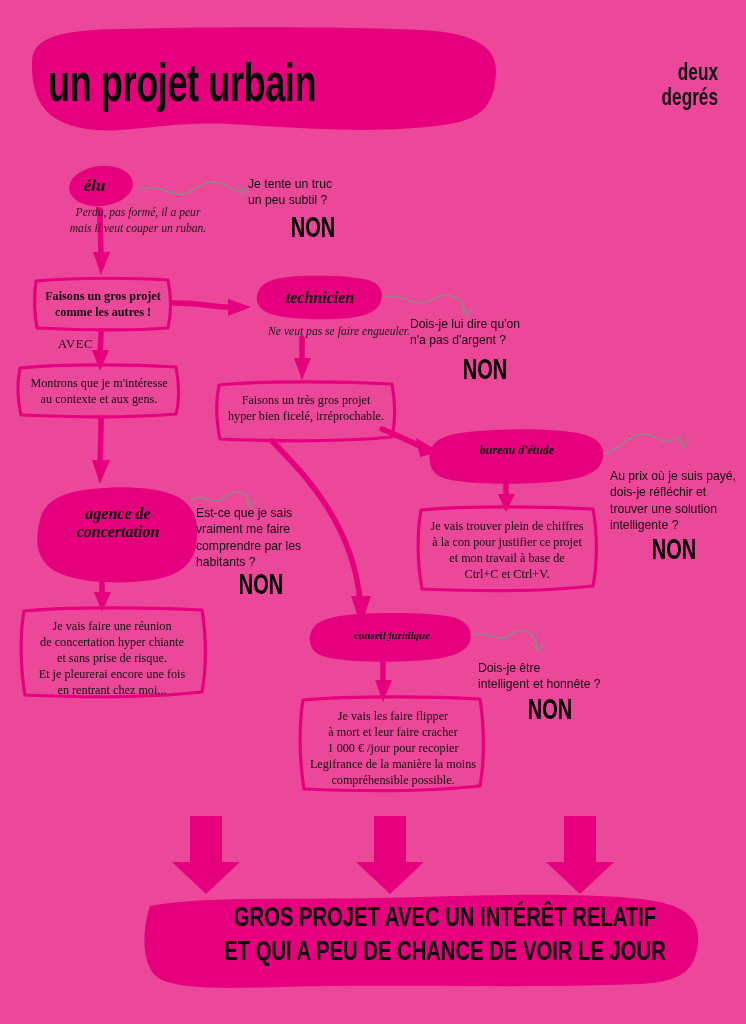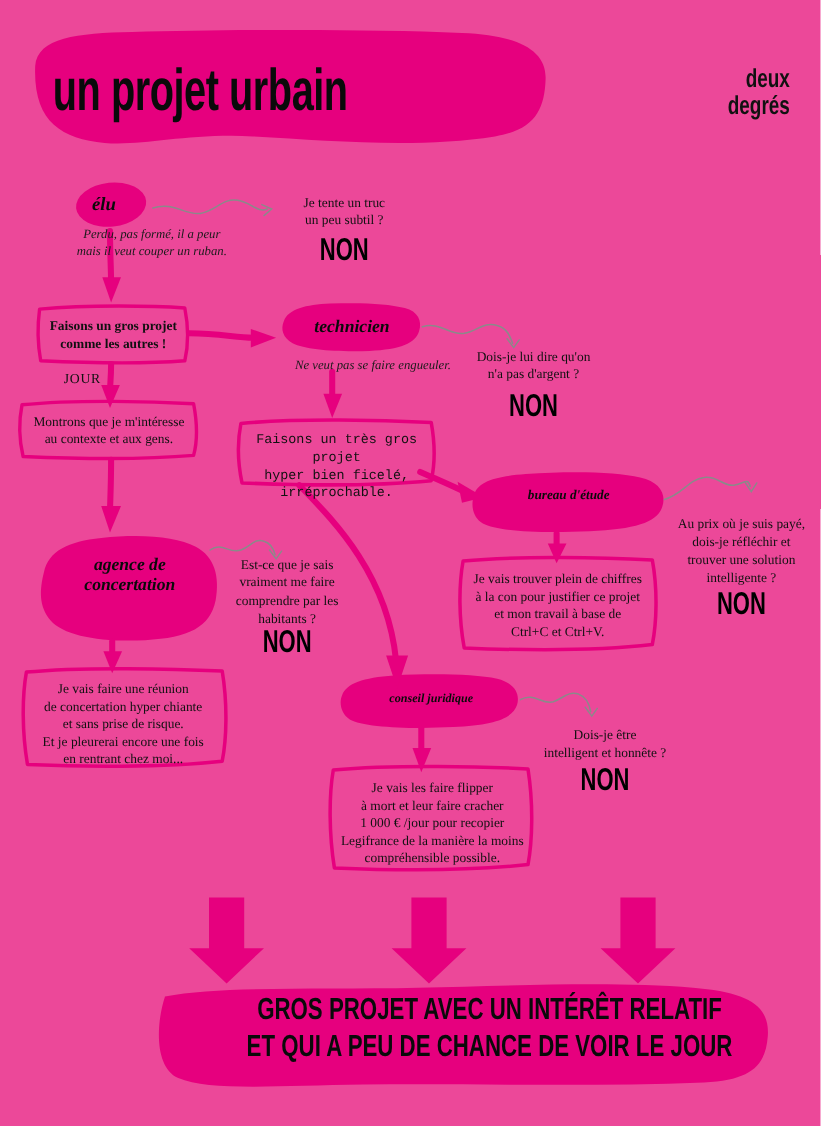--- a/index.html
+++ b/index.html
@@ -84,25 +84,24 @@
     font-size: 11.6px;
     line-height: 1.38;
     color: #1a1a1a;
     z-index: 6;
     white-space: pre-line;
   }
 
   
   .question {
     position: absolute;
-    font-family: Liberation Serif, serif;
+    font-family: Liberation Sans, sans-serif;
     font-size: 12.2px;
     line-height: 1.34;
     color: #111111;
-    text-align: center;
     z-index: 6;
     white-space: pre-line;
   }
   .answer-non {
     position: absolute;
     font-family: "Liberation Sans", sans-serif;
     font-weight: bold;
     font-size: 25px;
     color: #000000;
     text-align: center;
@@ -291,32 +290,32 @@
   <div class="role-label" style="left:70px; top:176px; width:49px; font-size:17px;">élu</div>
   <div class="caption" style="left:38px; top:205px; width:200px; text-align:center;">Perdu, pas formé, il a peur
 mais il veut couper un ruban.</div>
   <div class="question" style="left:248px; top:176px; width:130px;">Je tente un truc
 un peu subtil ?</div>
   <div class="answer-non" style="left:248px; top:213px; width:130px;">NON</div>
 
   <div class="box-text" style="left:36px; top:288px; width:134px;font-weight:bold;">Faisons un gros projet
 comme les autres !</div>
 
-  <div class="mais-label" style="left:58px; top:337px;">JOUR</div>
+  <div class="mais-label" style="left:58px; top:337px;">AVEC</div>
 
   <div class="box-text" style="left:20px; top:375px; width:158px;">Montrons que je m'intéresse
 au contexte et aux gens.</div>
 
   <div class="role-label" style="left:258px; top:289px; width:124px; font-size:16px;">technicien</div>
   <div class="caption" style="left:230px; top:324px; width:180px; text-align:right;">Ne veut pas se faire engueuler.</div>
   <div class="question" style="left:410px; top:316px; width:150px;">Dois-je lui dire qu'on
 n'a pas d'argent ?</div>
   <div class="answer-non" style="left:410px; top:355px; width:150px;">NON</div>
 
-  <div class="box-text" style="left:222px; top:392px; width:168px;font-family:Liberation Mono, monospace;">Faisons un très gros projet
+  <div class="box-text" style="left:222px; top:392px; width:168px;">Faisons un très gros projet
 hyper bien ficelé, irréprochable.</div>
 
   <div class="role-label" style="left:438px; top:444px; width:158px; font-size:12px;">bureau d'étude</div>
   <div class="question" style="left:610px; top:468px; width:128px;">Au prix où je suis payé,
 dois-je réfléchir et
 trouver une solution
 intelligente ?</div>
   <div class="answer-non" style="left:610px; top:535px; width:128px;">NON</div>
   <div class="box-text" style="left:422px; top:518px; width:170px;">Je vais trouver plein de chiffres
 à la con pour justifier ce projet

